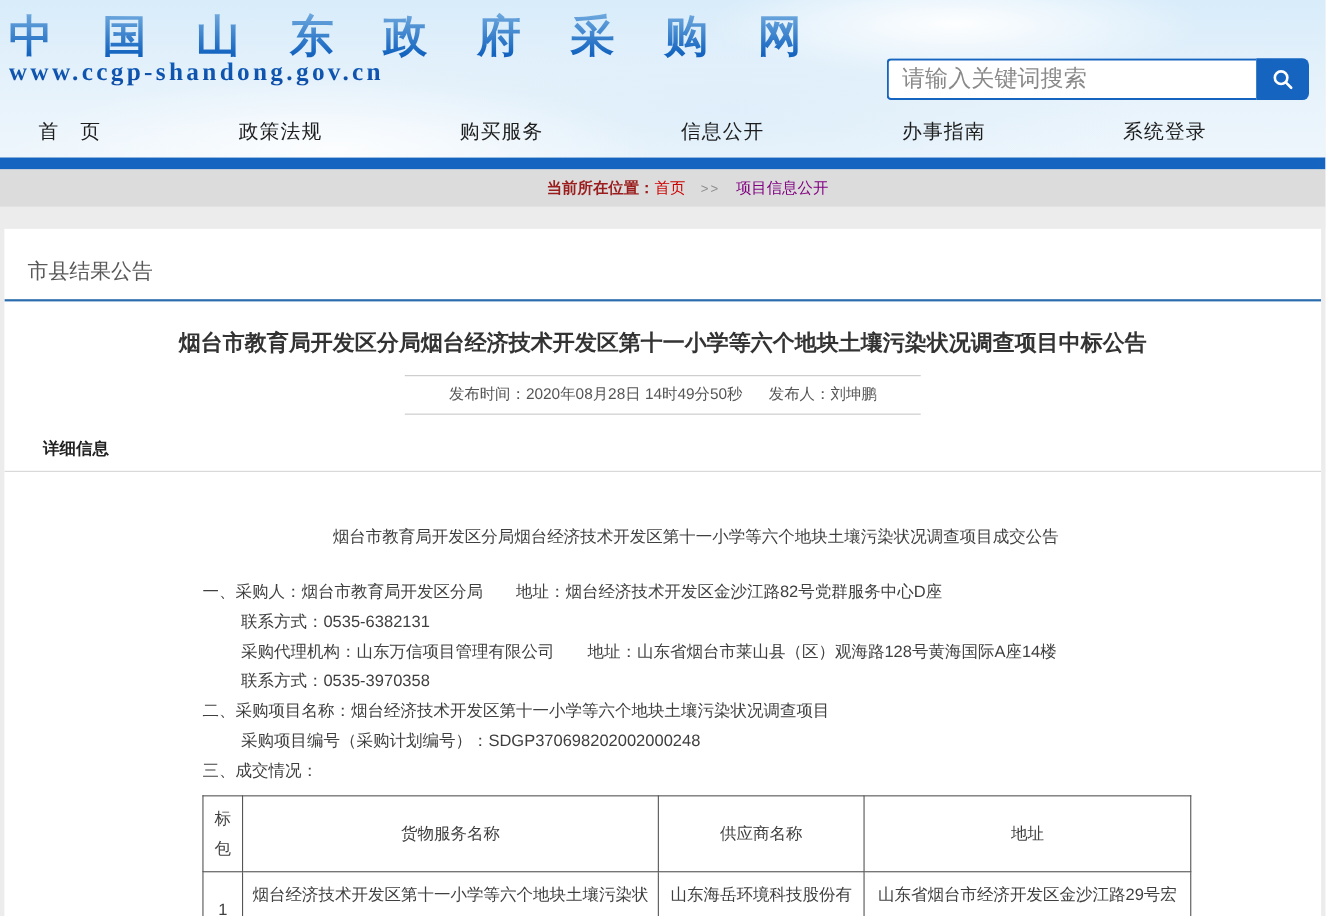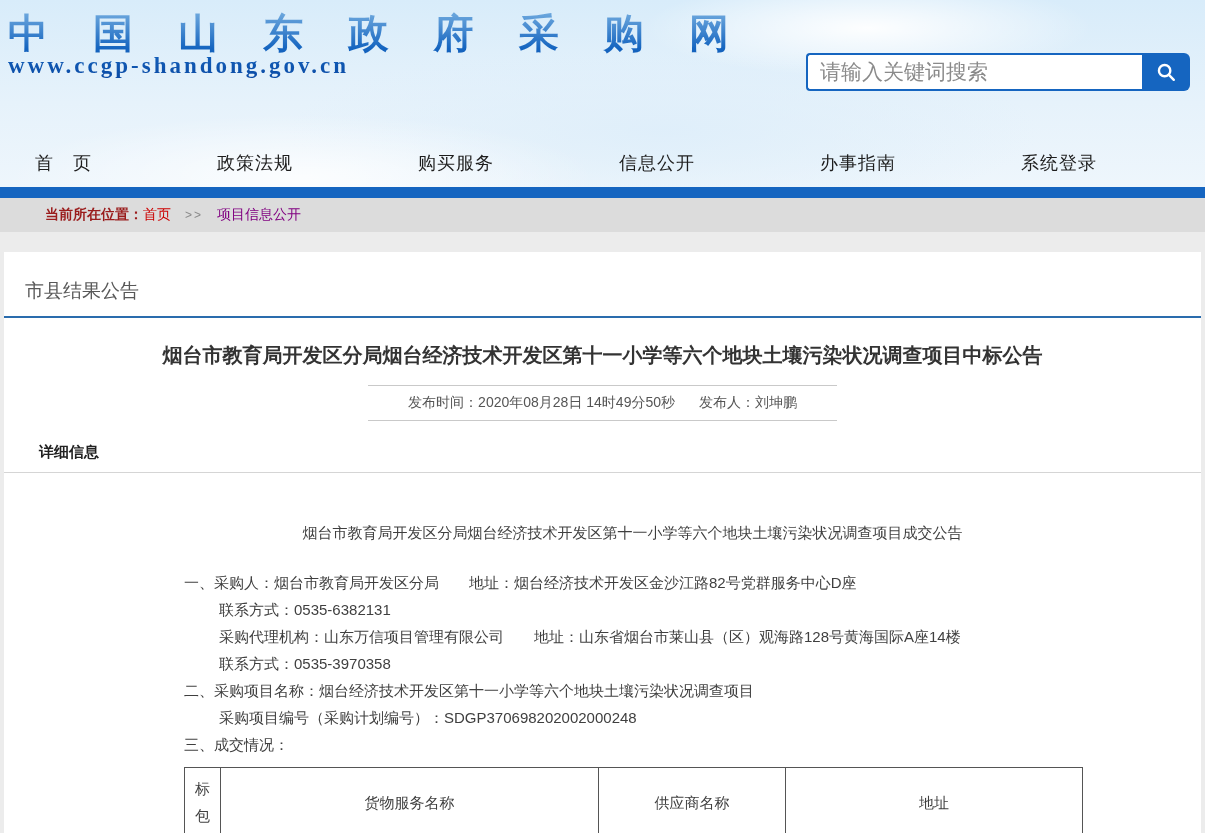--- a/index.html
+++ b/index.html
@@ -6,21 +6,21 @@
   html, body { margin: 0; padding: 0; }
   body {
     width: 1205px;
     background: #ececec;
     font-family: "Liberation Sans", "DejaVu Sans", sans-serif;
     color: #333;
   }
 
   
   .top-sky {
-    height: 187px;
+    height: 143px;
     position: relative;
     background:
       radial-gradient(ellipse 320px 70px at 72% 15%, rgba(255,255,255,.95), rgba(255,255,255,0) 70%),
       radial-gradient(ellipse 420px 90px at 25% 95%, rgba(255,255,255,.8), rgba(255,255,255,0) 70%),
       radial-gradient(ellipse 500px 120px at 55% 70%, rgba(222,238,250,.9), rgba(255,255,255,0) 75%),
       linear-gradient(180deg, #d8ecfa 0%, #e6f2fb 55%, #eef6fc 100%);
   }
   .logo { position: absolute; top: 12px; left: 8px; line-height: 1.05; }
   .logo-text { color: #1565c0; font-weight: bold; }
   @supports (-webkit-background-clip: text) {
@@ -61,21 +61,21 @@
     font-size: 18px; color: #1d1d1d;
   }
   .nav-item { cursor: pointer; white-space: nowrap; letter-spacing: 1px; }
 
   .blue-bar { height: 11px; background: #1565c0; }
 
   
   .breadcrumb-bar {
     height: 34px; background: #dcdcdc;
     display: flex; align-items: center;
-    padding-left: 45px; font-size: 14px;
+    padding-left: 45px; font-size: 14px; justify-content: center;
   }
   .crumb-prefix { font-weight: bold; color: #9a1c1c; }
   .crumb-home { color: #cc0000; text-decoration: none; margin-right: 14px; }
   .crumb-sep { color: #8a8a8a; font-size: 12px; letter-spacing: 2px; margin-right: 14px; }
   .crumb-current { color: #800080; text-decoration: none; }
 
   .sub-strip { height: 20px; background: #ececec; }
 
   
   .content { background: #fff; margin: 0 4px; padding-top: 26px; min-height: 585px; overflow: hidden; }

